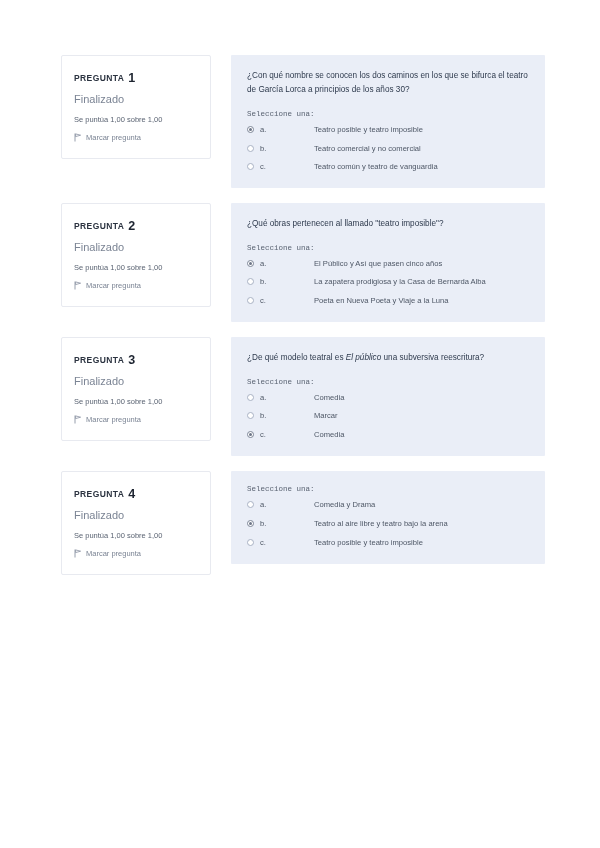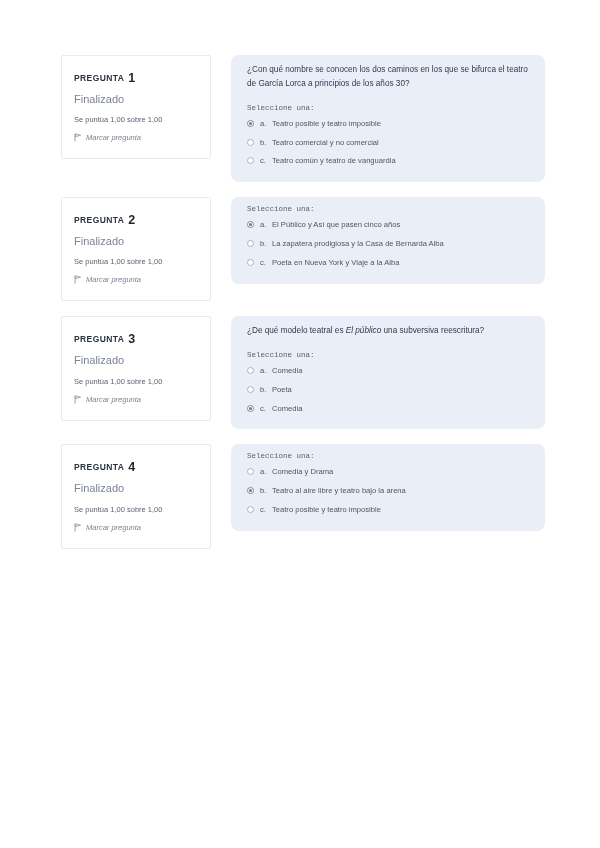--- a/index.html
+++ b/index.html
@@ -77,41 +77,40 @@
     color: #5a6372;
     margin-bottom: 9px;
     line-height: 1.2;
   }
   .info-flag {
     font-size: 7.5px;
     color: #7b8494;
     display: flex;
     align-items: flex-end;
     line-height: 1.2;
-    font-style: italic;
   }
   .flag-icon {
     display: inline-block;
     width: 8px;
     height: 9px;
     margin-right: 4px;
     position: relative;
     top: 0px;
   }
   .flag-icon svg { display: block; }
 
   
   .qpanel {
     margin-left: 20px;
     width: 314px;
     background: #eaeef7;
     box-sizing: border-box;
-    padding: 8px 16px 16px 16px;
+    padding: 14px 16px 16px 16px;
     flex: 0 0 auto;
-    border-radius: 8px;
+    border-radius: 1px;
   }
 
   .qtext {
     font-size: 8.2px;
     line-height: 1.75;
     color: #2e3a4d;
     margin: 0 0 12px 0;
   }
   .qtext em {
     font-style: italic;
@@ -166,20 +165,21 @@
     background: #6d7688;
   }
 
   .opt-letter {
     width: 12px;
     flex: 0 0 auto;
     color: #4d5665;
   }
   .opt-text {
     color: #4d5665;
+    margin-left: 42px;
   }
 </style>
 </head>
 <body>
 
 <div class="page">
   <div class="quiz-list" id="quiz-list">
       <div class="question-row">
         <div class="info-card">
           <div class="info-head"><span>PREGUNTA</span><span class="qnum">1</span></div>
@@ -226,36 +226,37 @@
             <span class="flag-icon">
               <svg viewBox="0 0 8 9" width="8" height="9" aria-hidden="true">
                 <path d="M1 0.5 L1 8.5" stroke="#8b93a3" stroke-width="0.9" fill="none"></path>
                 <path d="M1.6 0.9 L6.6 2.2 L1.6 3.6 Z" fill="none" stroke="#8b93a3" stroke-width="0.8"></path>
               </svg>
             </span>
             <span>Marcar pregunta</span>
           </div>
         </div>
         <div class="qpanel">
+          <div class="qtext">¿Qué obras pertenecen al llamado "teatro imposible"?</div>
           <div class="select-label">Seleccione una:</div>
           <ul class="options">
             <li class="option">
               <span class="radio checked"></span>
               <span class="opt-letter">a.</span>
               <span class="opt-text">El Público y Así que pasen cinco años</span>
             </li>
             <li class="option">
               <span class="radio"></span>
               <span class="opt-letter">b.</span>
               <span class="opt-text">La zapatera prodigiosa y la Casa de Bernarda Alba</span>
             </li>
             <li class="option">
               <span class="radio"></span>
               <span class="opt-letter">c.</span>
-              <span class="opt-text">Poeta en Nueva York y Viaje a la Alba</span>
+              <span class="opt-text">Poeta en Nueva Poeta y Viaje a la Luna</span>
             </li>
           </ul>
         </div>
       </div>
       <div class="question-row">
         <div class="info-card">
           <div class="info-head"><span>PREGUNTA</span><span class="qnum">3</span></div>
           <div class="info-state">Finalizado</div>
           <div class="info-grade">Se puntúa 1,00 sobre 1,00</div>
           <div class="info-flag">
@@ -273,21 +274,21 @@
           <div class="select-label">Seleccione una:</div>
           <ul class="options">
             <li class="option">
               <span class="radio"></span>
               <span class="opt-letter">a.</span>
               <span class="opt-text">Comedia</span>
             </li>
             <li class="option">
               <span class="radio"></span>
               <span class="opt-letter">b.</span>
-              <span class="opt-text">Poeta</span>
+              <span class="opt-text">Marcar</span>
             </li>
             <li class="option">
               <span class="radio checked"></span>
               <span class="opt-letter">c.</span>
               <span class="opt-text">Comedia</span>
             </li>
           </ul>
         </div>
       </div>
       <div class="question-row">

